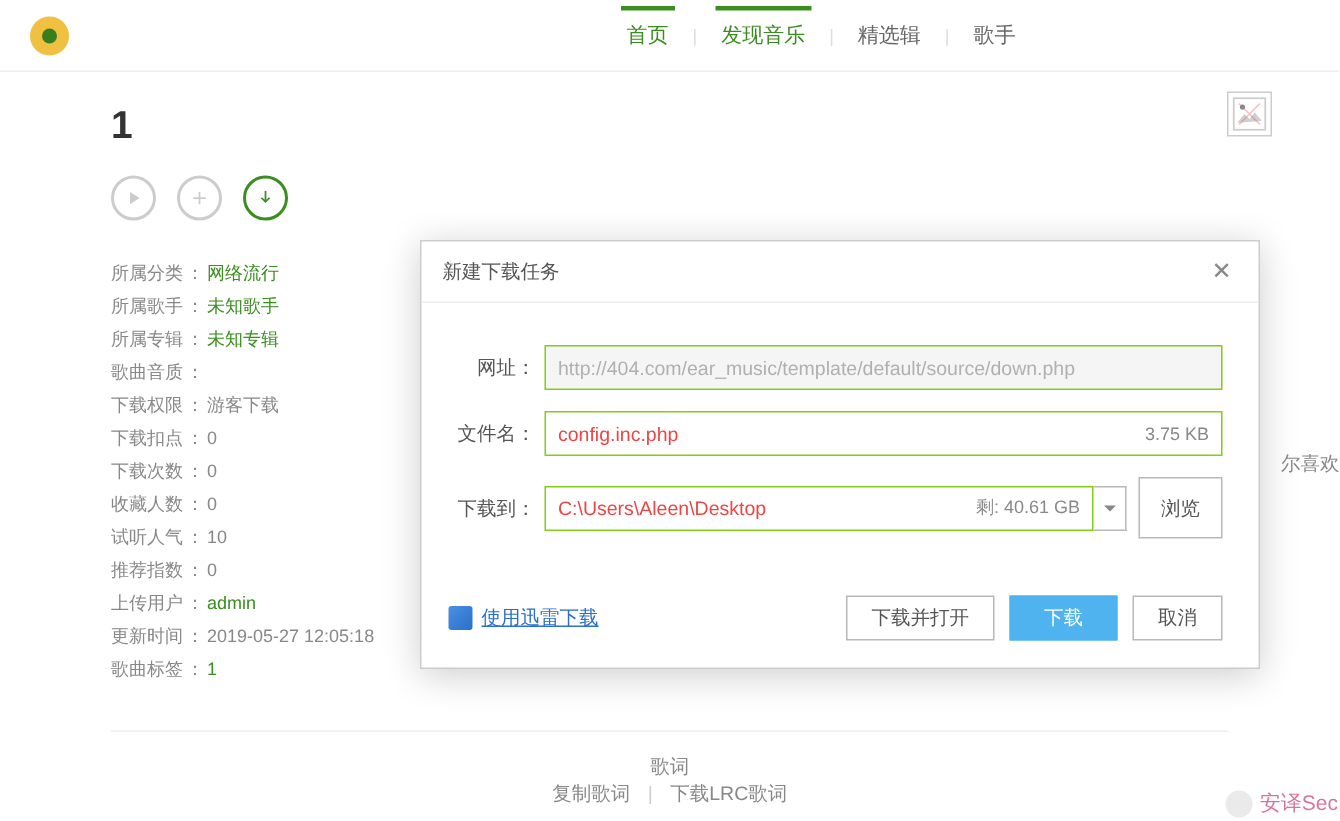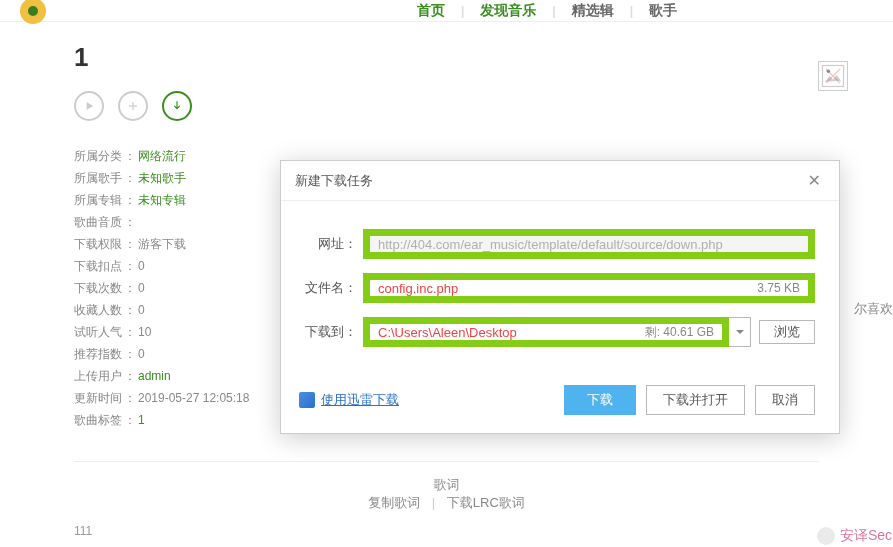--- a/index.html
+++ b/index.html
@@ -1,18 +1,18 @@
 <!DOCTYPE html>
 <html><head>
   <meta charset="utf-8">
   <style>
     * { margin: 0; padding: 0; box-sizing: border-box; font-family: "Microsoft YaHei", Arial, sans-serif; }
     body { width: 893px; height: 547px; background: #fff; position: relative; overflow: hidden; }
     
-    .top-nav { display: flex; align-items: center; height: 22px; border-bottom: 1px solid #eee; font-weight: bold; }
+    .top-nav { display: flex; align-items: center; height: 48px; border-bottom: 1px solid #eee; }
     .logo-area { width: 60px; display: flex; align-items: center; padding-left: 20px; }
     .logo-dot { width: 26px; height: 26px; border-radius: 50%; background: #f0c040; position: relative; }
     .logo-dot::after { content: ""; position: absolute; width: 10px; height: 10px; background: #3a7d1f; border-radius: 50%; top: 8px; left: 8px; }
     .nav-spacer { flex: 1; }
     .nav-items { display: flex; align-items: center; gap: 0; padding-right: 200px; }
     .nav-item { padding: 0 16px; font-size: 14px; color: #666; cursor: pointer; position: relative; }
     .nav-item.active { color: #3a8d1f; }
     .nav-item.active::before { content: ""; position: absolute; top: -11px; left: 12px; right: 12px; height: 3px; background: #3a8d1f; }
     .nav-divider { color: #ddd; font-size: 12px; }
     
@@ -45,27 +45,27 @@
     .lyric-content { margin-top: 12px; font-size: 12px; color: #999; }
     
     
     .dialog { position: absolute; left: 280px; top: 160px; width: 560px; background: #fff; border: 1px solid #ccc; box-shadow: 0 4px 24px rgba(0,0,0,0.2); }
     .dialog-header { display: flex; justify-content: space-between; align-items: center; padding: 8px 14px; border-bottom: 1px solid #eee; }
     .dialog-title { font-size: 13px; color: #555; }
     .dialog-close { cursor: pointer; color: #888; font-size: 16px; padding: 2px 4px; }
     .dialog-body { padding: 28px 24px 12px 18px; }
     .form-row { display: flex; align-items: center; margin-bottom: 14px; }
     .form-label { width: 64px; text-align: right; font-size: 13px; color: #555; padding-right: 6px; }
-    .form-input-wrap { flex: 1; display: flex; align-items: center; border: 7px solid #84cc16; height: 30px; padding: 0 8px; background: #fff; }
+    .form-input-wrap { flex: 1; display: flex; align-items: center; border: 1px solid #84cc16; height: 30px; padding: 0 8px; background: #fff; }
     .form-input-text { flex: 1; font-size: 13px; color: #ef4444; }
     .form-input-text.gray { color: #b0b0b0; }
     .form-input-suffix { font-size: 12px; color: #888; }
     .form-dropdown { width: 22px; height: 30px; border: 1px solid #b8b8b8; border-left: none; display: flex; align-items: center; justify-content: center; cursor: pointer; }
     .form-dropdown::after { content: ""; border: 4px solid transparent; border-top-color: #888; margin-top: 4px; }
-    .browse-btn { margin-left: 8px; height: 24px; padding: 0 14px; border: 1px solid #b8b8b8; background: #fff; font-size: 13px; color: #555; cursor: pointer; }
+    .browse-btn { margin-left: 8px; height: 41px; padding: 0 14px; border: 1px solid #b8b8b8; background: #fff; font-size: 13px; color: #555; cursor: pointer; }
     
     .dialog-footer { display: flex; align-items: center; padding: 12px 24px 18px 18px; }
     .thunder-link { display: flex; align-items: center; gap: 6px; font-size: 13px; color: #2a6fc9; text-decoration: underline; cursor: pointer; }
     .thunder-icon { width: 16px; height: 16px; background: linear-gradient(135deg, #4a90e2, #2a6fc9); border-radius: 2px; }
     .footer-spacer { flex: 1; }
     .footer-btn { height: 30px; padding: 0 16px; border: 1px solid #b8b8b8; background: #fff; font-size: 13px; color: #555; cursor: pointer; margin-left: 10px; }
     .footer-btn.primary { background: #4fb3ef; border-color: #4fb3ef; color: #fff; padding: 0 22px; }
     
     .watermark { position: absolute; right: 1px; bottom: 2px; font-size: 14px; color: #be185d; display: flex; align-items: center; gap: 5px; opacity: 0.6; }
     .watermark-icon { width: 18px; height: 18px; border-radius: 50%; background: #ddd; }
@@ -181,22 +181,22 @@
       <div class="form-dropdown"></div>
       <button class="browse-btn">浏览</button>
     </div>
   </div>
   <div class="dialog-footer">
     <div class="thunder-link">
       <span class="thunder-icon"></span>
       <span>使用迅雷下载</span>
     </div>
     <div class="footer-spacer"></div>
+    <button class="footer-btn">下载并打开</button>
     <button class="footer-btn primary">下载</button>
-    <button class="footer-btn">下载并打开</button>
     <button class="footer-btn">取消</button>
   </div>
 </div>
 
 <div class="watermark">
   <span class="watermark-icon"></span>
   <span>安译Sec</span>
 </div>
 
 </body></html>

